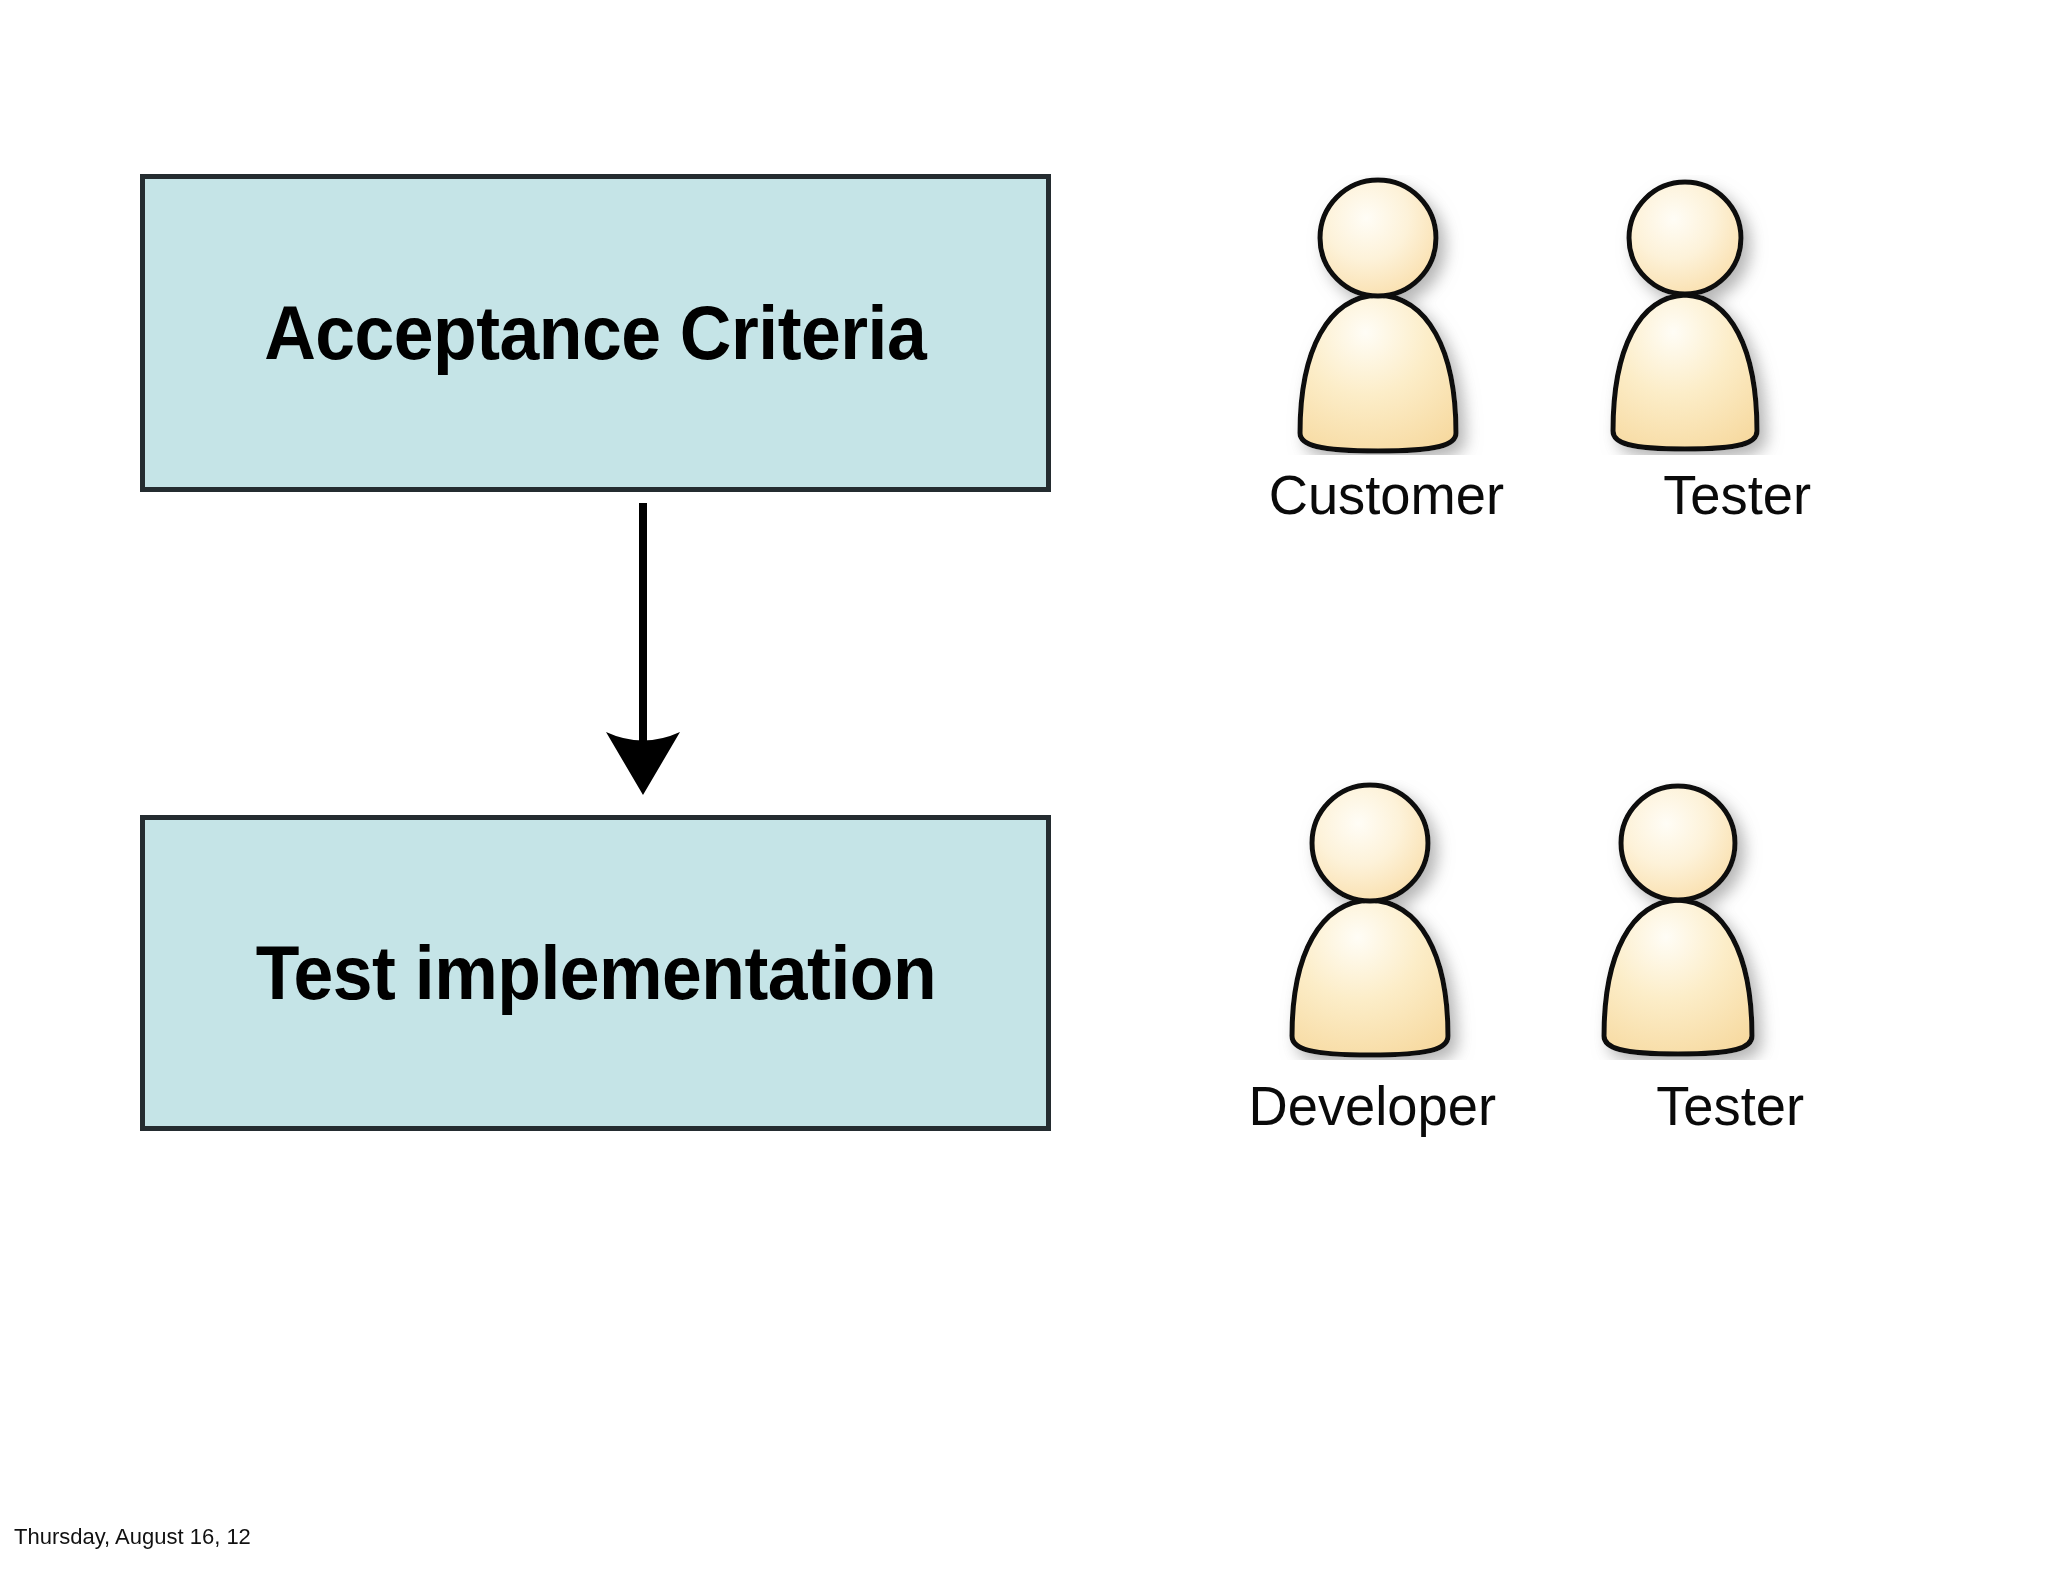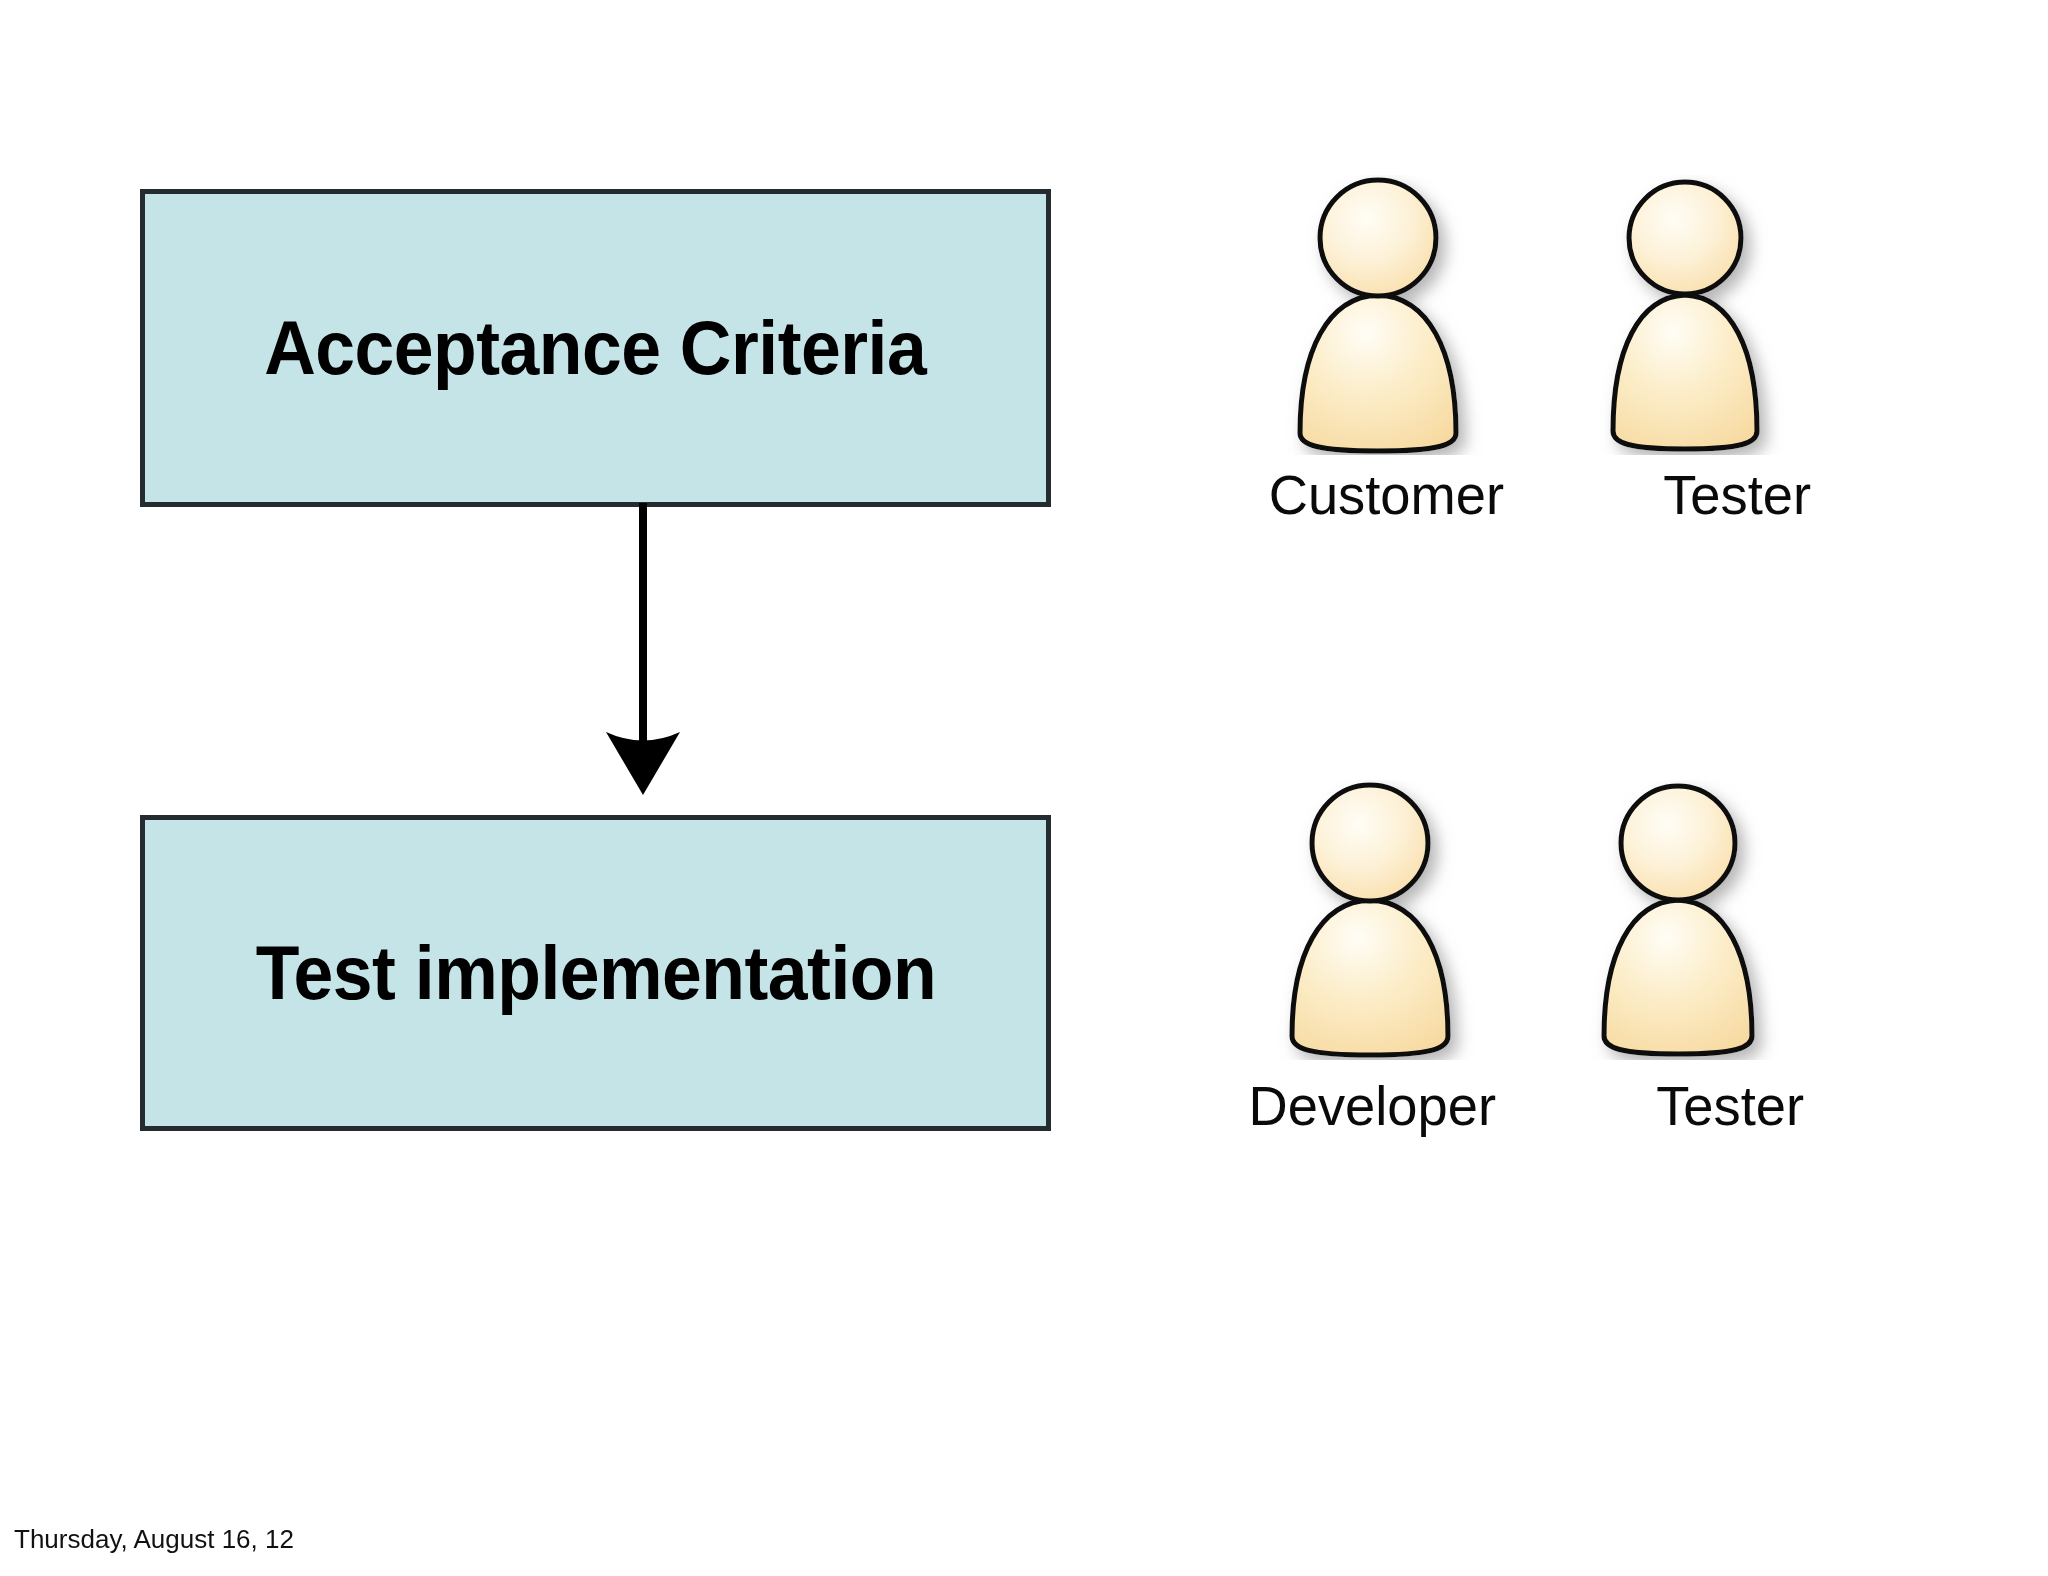--- a/index.html
+++ b/index.html
@@ -34,21 +34,21 @@
     font-weight: bold;
     font-size: 76px;
     line-height: 1;
     color: #000000;
     letter-spacing: -0.5px;
     transform: scaleX(0.94);
     white-space: nowrap;
   }
   #box-acceptance {
     left: 140px;
-    top: 189px;
+    top: 174px;
     width: 911px;
     height: 318px;
   }
   #box-test {
     left: 140px;
     top: 815px;
     width: 911px;
     height: 316px;
   }
 
@@ -95,21 +95,21 @@
   #actor-tester-top .actor-label { margin-top: 12px; }
   #actor-developer .actor-label,
   #actor-tester-bottom .actor-label { margin-top: 18px; }
 
   
   #footer-date {
     position: absolute;
     left: 14px;
     top: 1526px;
     font-family: "Liberation Sans", sans-serif;
-    font-size: 26px;
+    font-size: 22px;
     line-height: 1;
     color: #111111;
     white-space: nowrap;
   }
 </style>
 </head>
 <body>
 
 <div id="slide">
 

